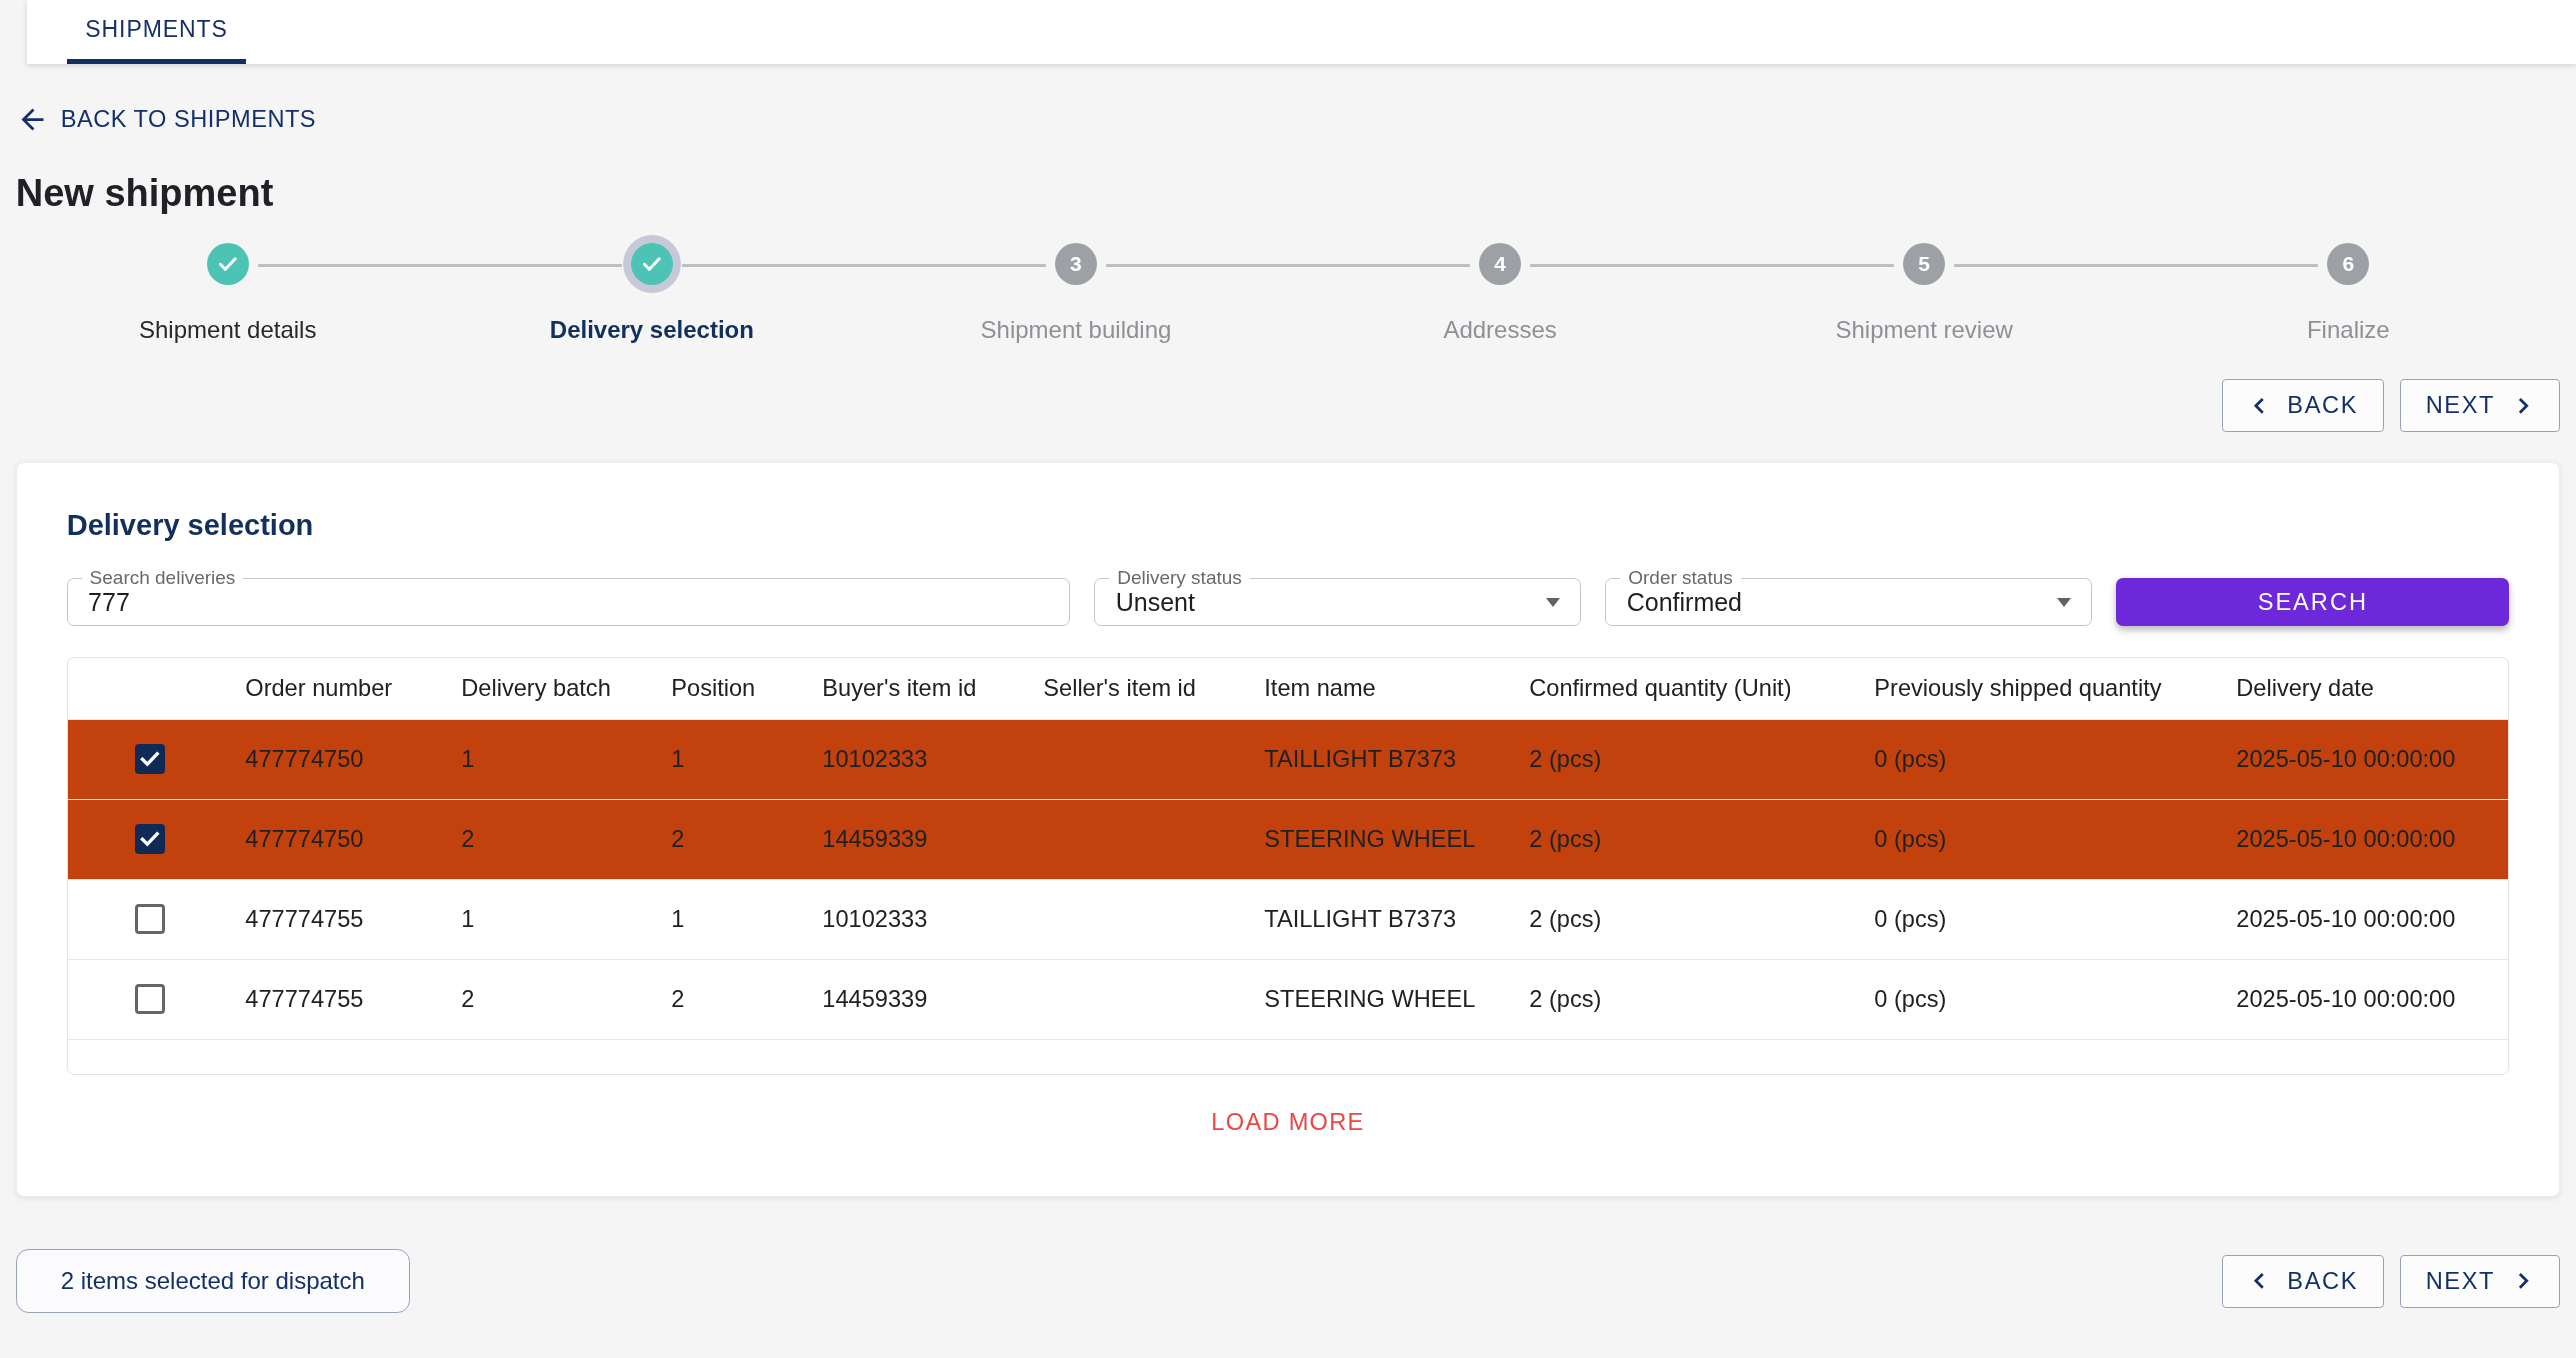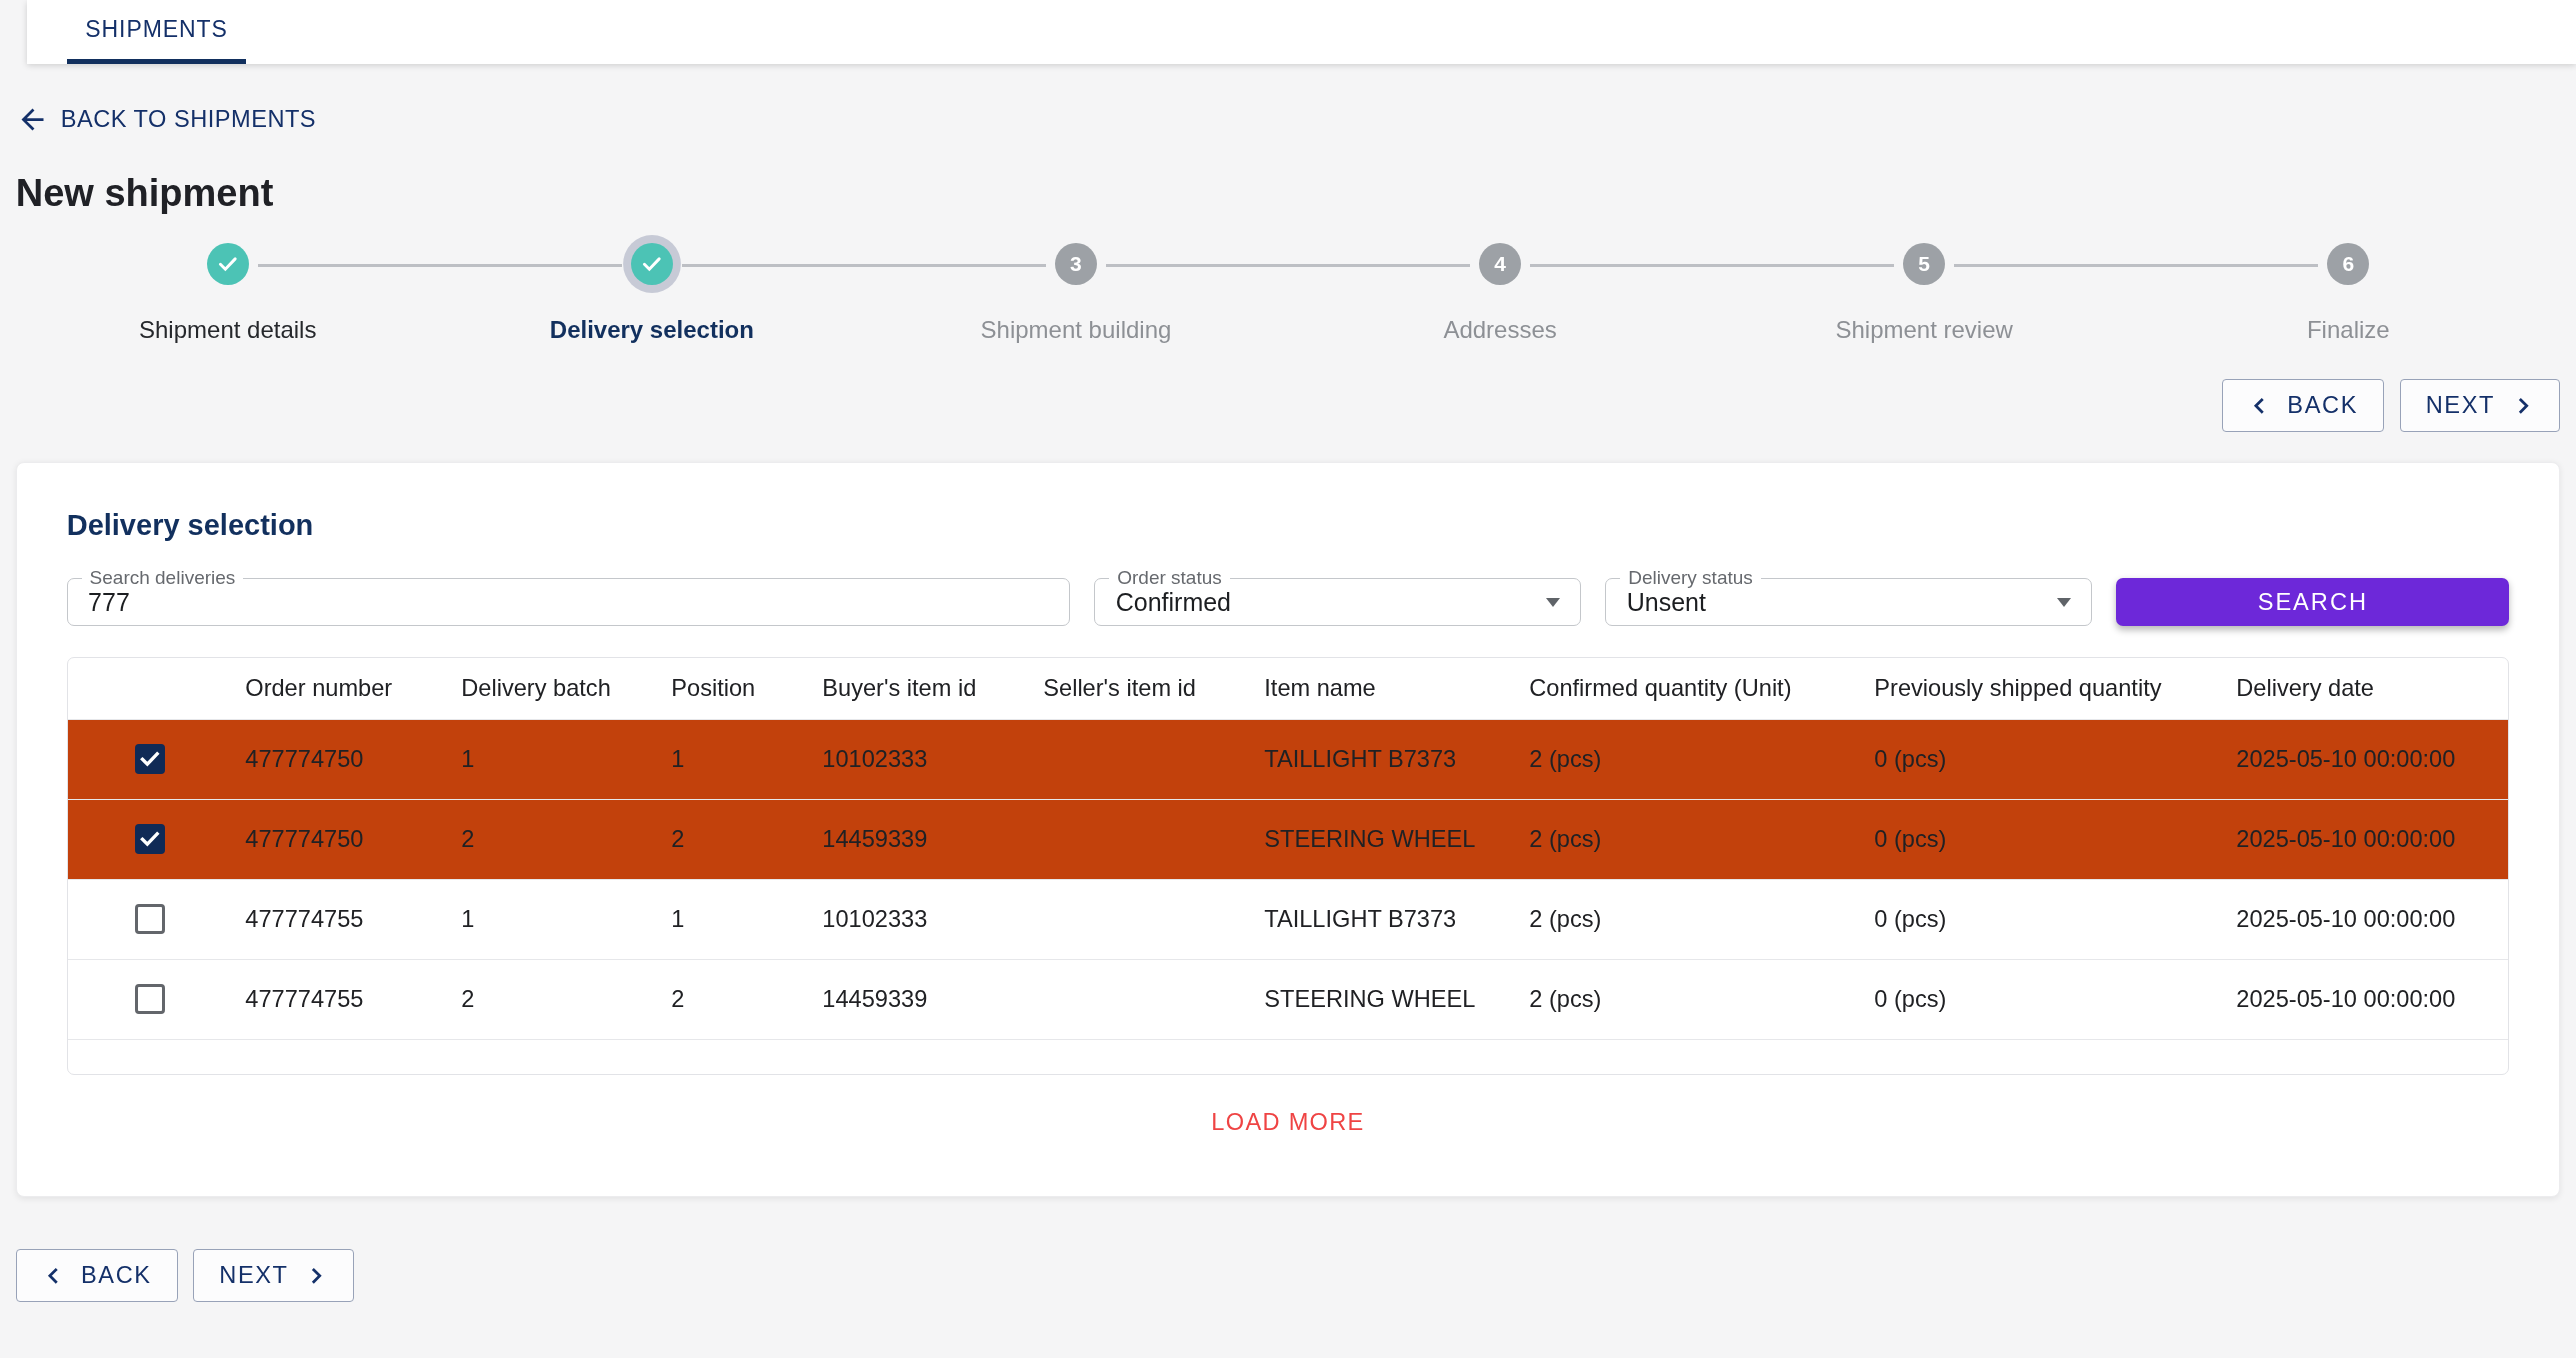--- a/index.html
+++ b/index.html
@@ -246,27 +246,27 @@
   
   <div class="card">
     <div class="card-title">Delivery selection</div>
 
     <div class="filters">
       <div class="field search-field">
         <span class="field-label">Search deliveries</span>
         <span class="field-value">777</span>
       </div>
       <div class="field select-field">
-        <span class="field-label">Order status</span>
-        <span class="field-value">Confirmed</span>
+        <span class="field-label">Delivery status</span>
+        <span class="field-value">Unsent</span>
         <span class="select-arrow"></span>
       </div>
       <div class="field select-field">
-        <span class="field-label">Delivery status</span>
-        <span class="field-value">Unsent</span>
+        <span class="field-label">Order status</span>
+        <span class="field-value">Confirmed</span>
         <span class="select-arrow"></span>
       </div>
       <button class="search-btn">SEARCH</button>
     </div>
 
     <div class="table-wrap">
       <table>
         <colgroup>
           <col style="width:165px">
             <col style="width:216px">
@@ -354,20 +354,21 @@
       </table>
     </div>
 
     <div class="load-more-row">
       <button class="load-more">LOAD MORE</button>
     </div>
   </div>
 
   
   <div class="footer">
+    <div class="chip">2 items selected for dispatch</div>
     <div class="nav-row">
       <button class="btn-outline">
         <span>
           <svg width="23.6" height="23.6" viewBox="0 0 24 24">
               <path d="M15 5l-7 7 7 7" fill="none" stroke="#143069" stroke-width="2.8"></path>
             </svg>
         </span>
         <span>BACK</span>
       </button>
       <button class="btn-outline">

